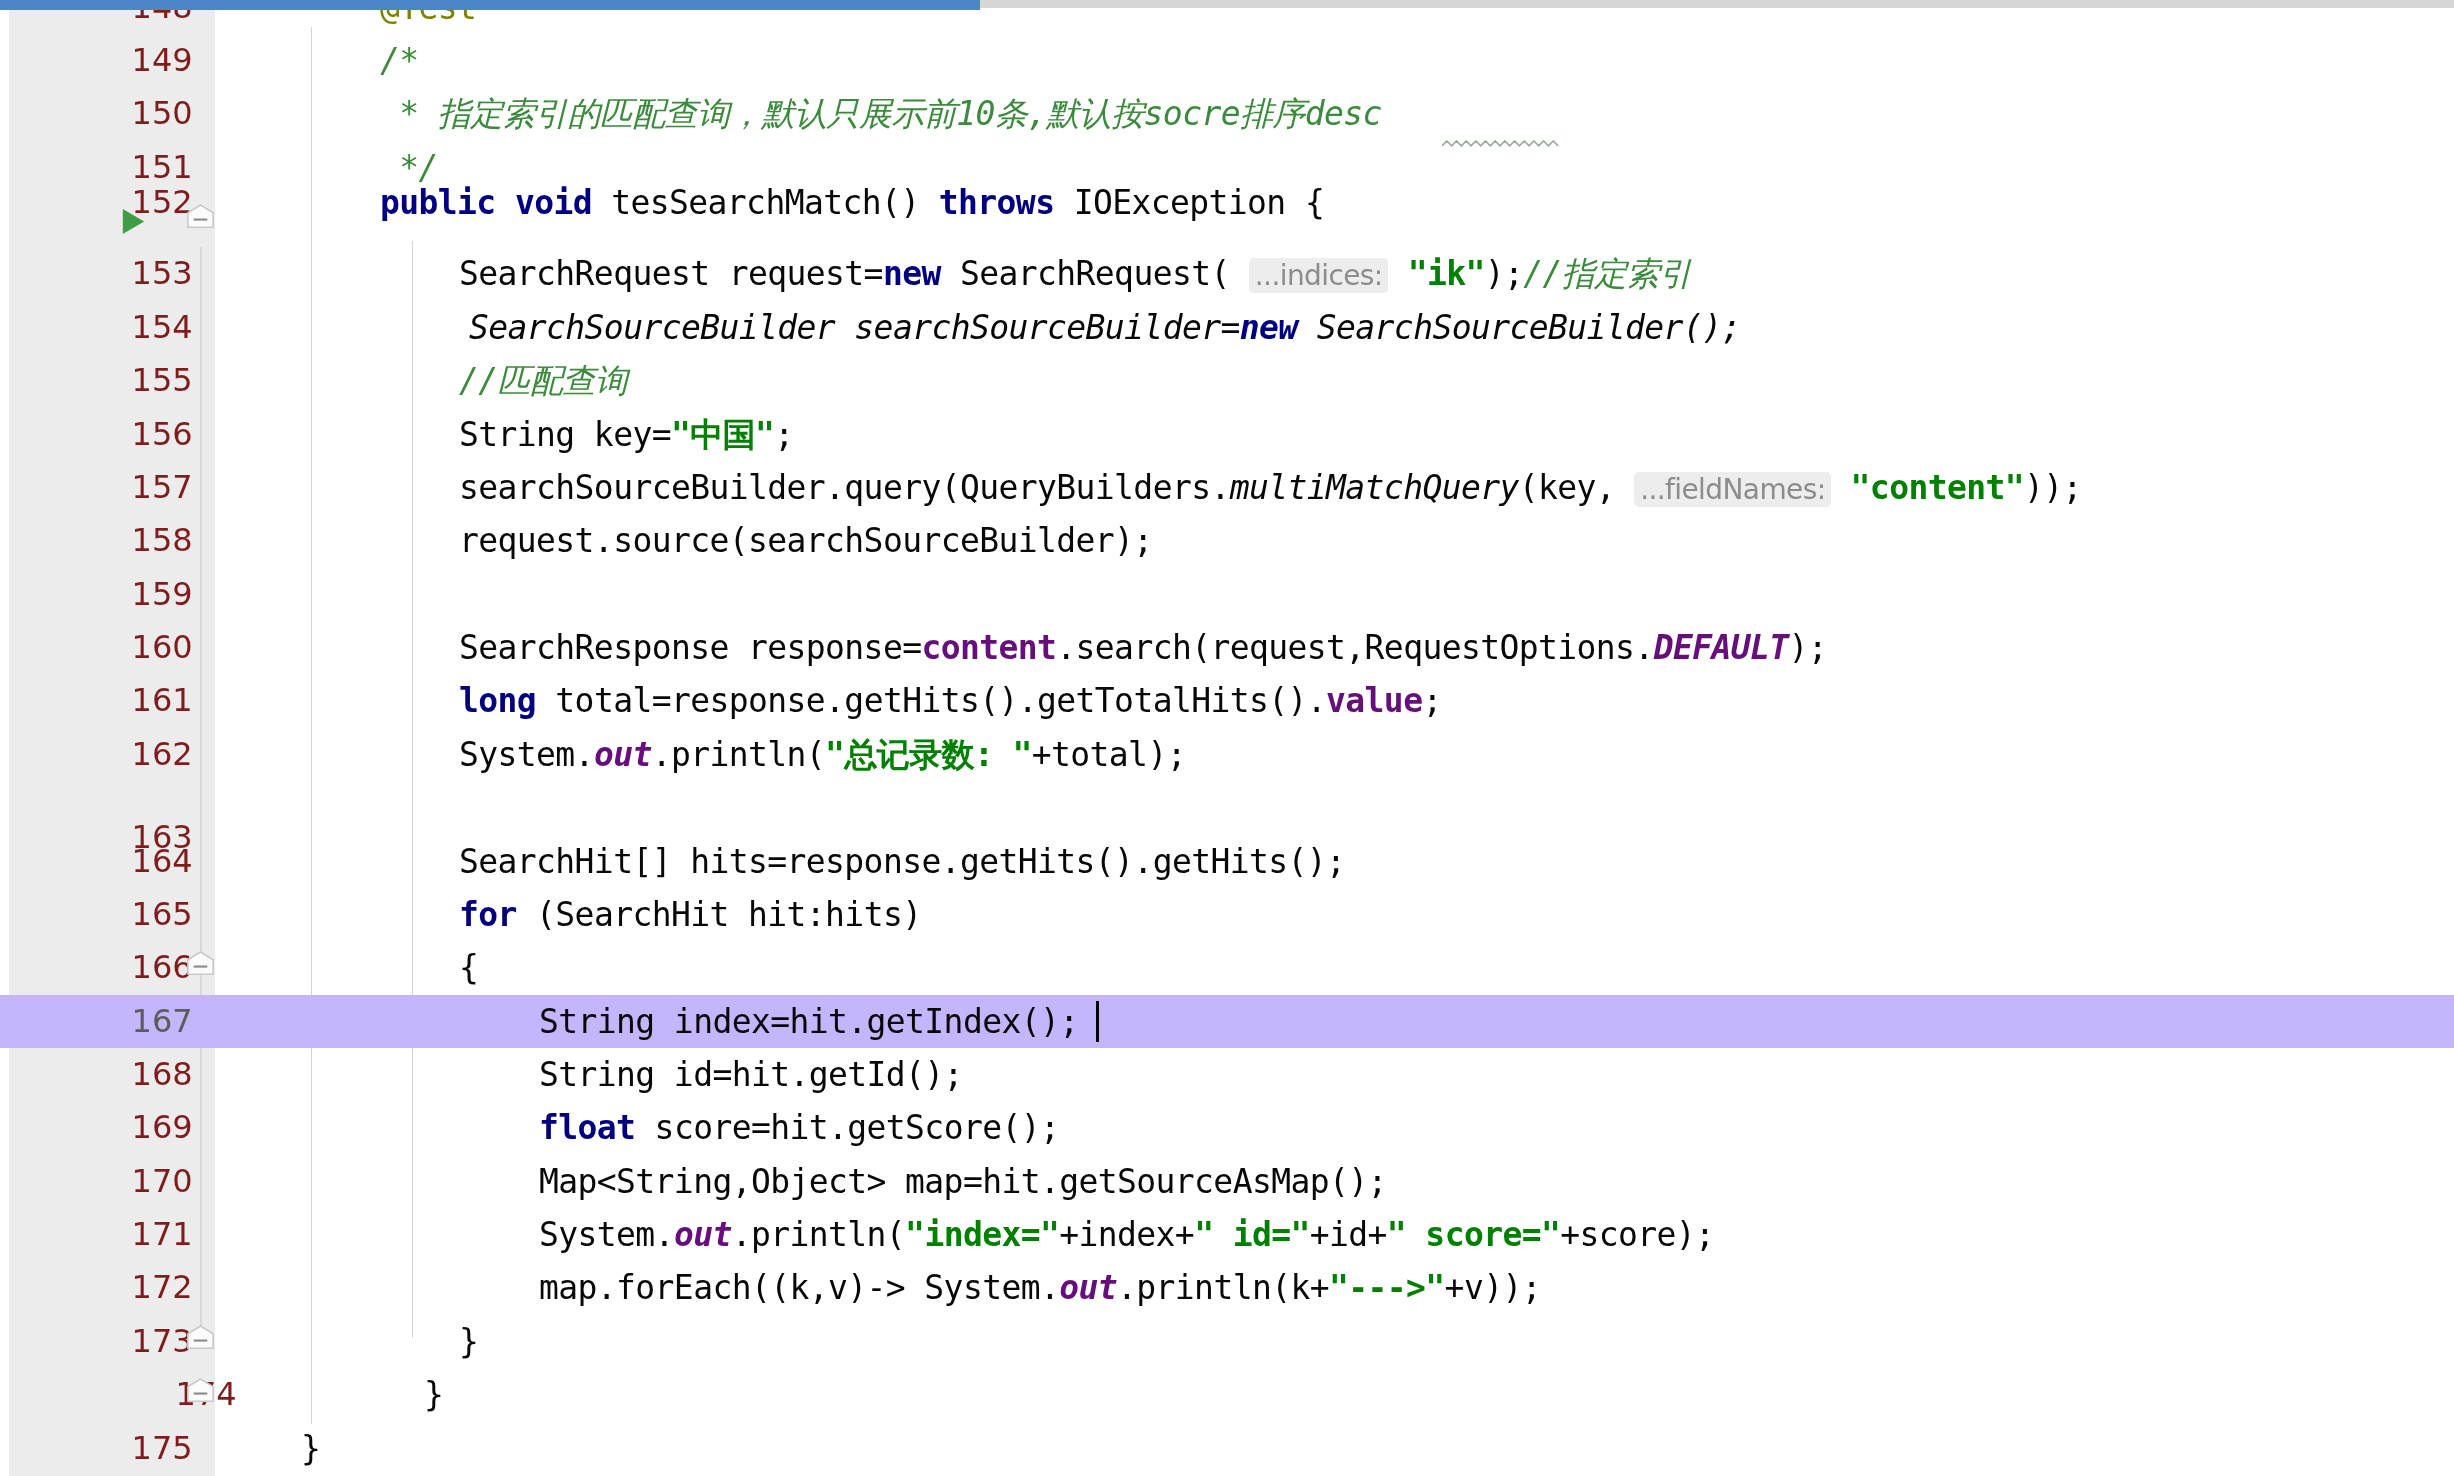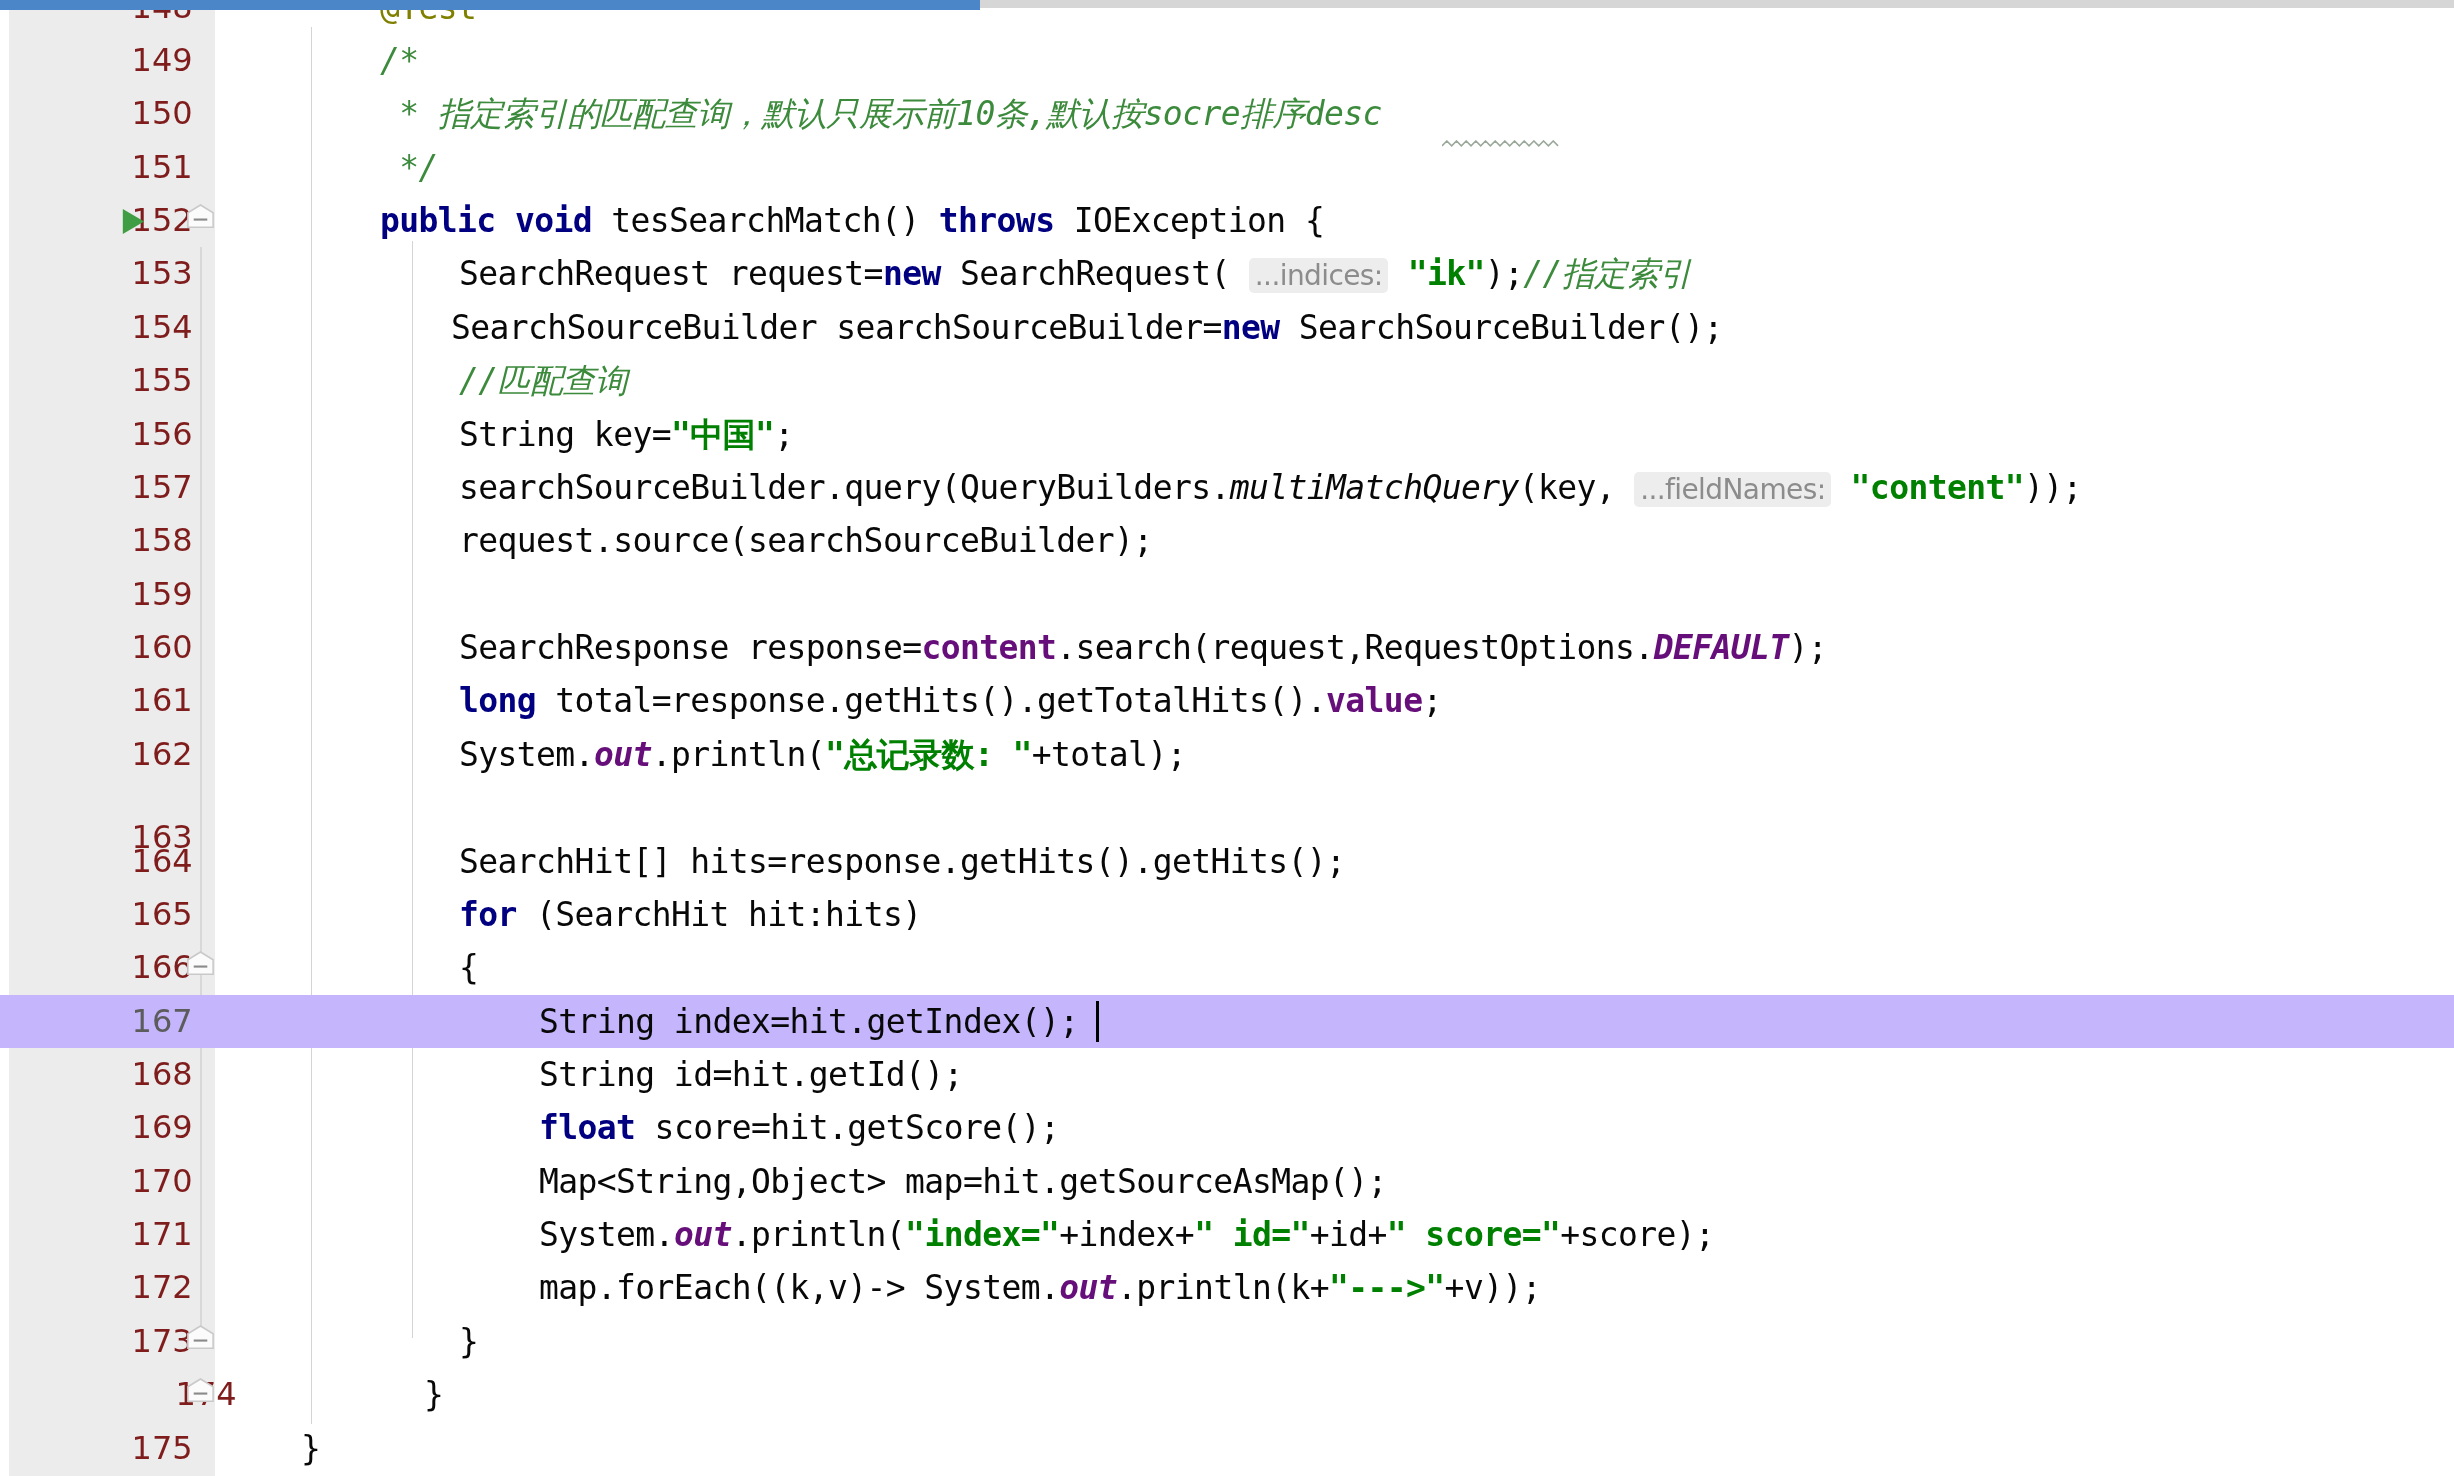--- a/index.html
+++ b/index.html
@@ -201,23 +201,23 @@
   <div class="indent-guide" style="left:311px; top:27px; height:1397px;"></div>
   <div class="indent-guide" style="left:412px; top:241px; height:1097px;"></div>
 
   <div class="fold-line" style="top:247px; height:1097px;"></div>
 
   <div class="code-layer">
       <div class="line" style="top: -19.4px;"><span class="ln">148</span><span class="code" style="left: 380px;"><span class="ann">@Test</span></span></div>
       <div class="line" style="top: 34px;"><span class="ln">149</span><span class="code" style="left: 380px;"><span class="cmt">/*</span></span></div>
       <div class="line" style="top: 87px;"><span class="ln">150</span><span class="code" style="left: 380px;"><span class="cmt"> * 指定索引的匹配查询，默认只展示前10条,默认按socre排序desc</span></span></div>
       <div class="line" style="top: 141px;"><span class="ln">151</span><span class="code" style="left: 380px;"><span class="cmt"> */</span></span></div>
-      <div class="line" style="top: 194px;"><span class="ln">152</span><span class="code" style="left: 380px;"><span class="kw">public</span><span> </span><span class="kw">void</span><span> tesSearchMatch() </span><span class="kw">throws</span><span> IOException {</span></span></div>
+      <div class="line" style="top: 176px;"><span class="ln">152</span><span class="code" style="left: 380px;"><span class="kw">public</span><span> </span><span class="kw">void</span><span> tesSearchMatch() </span><span class="kw">throws</span><span> IOException {</span></span></div>
       <div class="line" style="top: 247px;"><span class="ln">153</span><span class="code" style="left: 459px;"><span>SearchRequest request=</span><span class="kw">new</span><span> SearchRequest(</span><span> </span><span class="hint">...indices:</span><span> </span><span class="str">"ik"</span><span>);</span><span class="cmt">//指定索引</span></span></div>
-      <div class="line" style="top: 301px;"><span class="ln">154</span><span class="code" style="left: 451px;"><span>SearchSourceBuilder searchSourceBuilder=</span><span class="kw">new</span><span> SearchSourceBuilder();</span></span></div>
+      <div class="line" style="top: 301px;"><span class="ln">154</span><span class="code" style="left: 469px; font-style: italic;"><span>SearchSourceBuilder searchSourceBuilder=</span><span class="kw">new</span><span> SearchSourceBuilder();</span></span></div>
       <div class="line" style="top: 354px;"><span class="ln">155</span><span class="code" style="left: 459px;"><span class="cmt">//匹配查询</span></span></div>
       <div class="line" style="top: 408px;"><span class="ln">156</span><span class="code" style="left: 459px;"><span>String key=</span><span class="str">"中国"</span><span>;</span></span></div>
       <div class="line" style="top: 461px;"><span class="ln">157</span><span class="code" style="left: 459px;"><span>searchSourceBuilder.query(QueryBuilders.</span><span class="mtdi">multiMatchQuery</span><span>(key,</span><span> </span><span class="hint">...fieldNames:</span><span> </span><span class="str">"content"</span><span>));</span></span></div>
       <div class="line" style="top: 514px;"><span class="ln">158</span><span class="code" style="left: 459px;"><span>request.source(searchSourceBuilder);</span></span></div>
       <div class="line" style="top: 568px;"><span class="ln">159</span><span class="code" style="left: 221px;"></span></div>
       <div class="line" style="top: 621px;"><span class="ln">160</span><span class="code" style="left: 459px;"><span>SearchResponse response=</span><span class="fld">content</span><span>.search(request,RequestOptions.</span><span class="fldi">DEFAULT</span><span>);</span></span></div>
       <div class="line" style="top: 674px;"><span class="ln">161</span><span class="code" style="left: 459px;"><span class="kw">long</span><span> total=response.getHits().getTotalHits().</span><span class="fld">value</span><span>;</span></span></div>
       <div class="line" style="top: 728px;"><span class="ln">162</span><span class="code" style="left: 459px;"><span>System.</span><span class="fldi">out</span><span>.println(</span><span class="str">"总记录数: "</span><span>+total);</span></span></div>
       <div class="line" style="top: 811px;"><span class="ln">163</span><span class="code" style="left: 221px;"></span></div>
       <div class="line" style="top: 835px;"><span class="ln">164</span><span class="code" style="left: 459px;"><span>SearchHit[] hits=response.getHits().getHits();</span></span></div>

